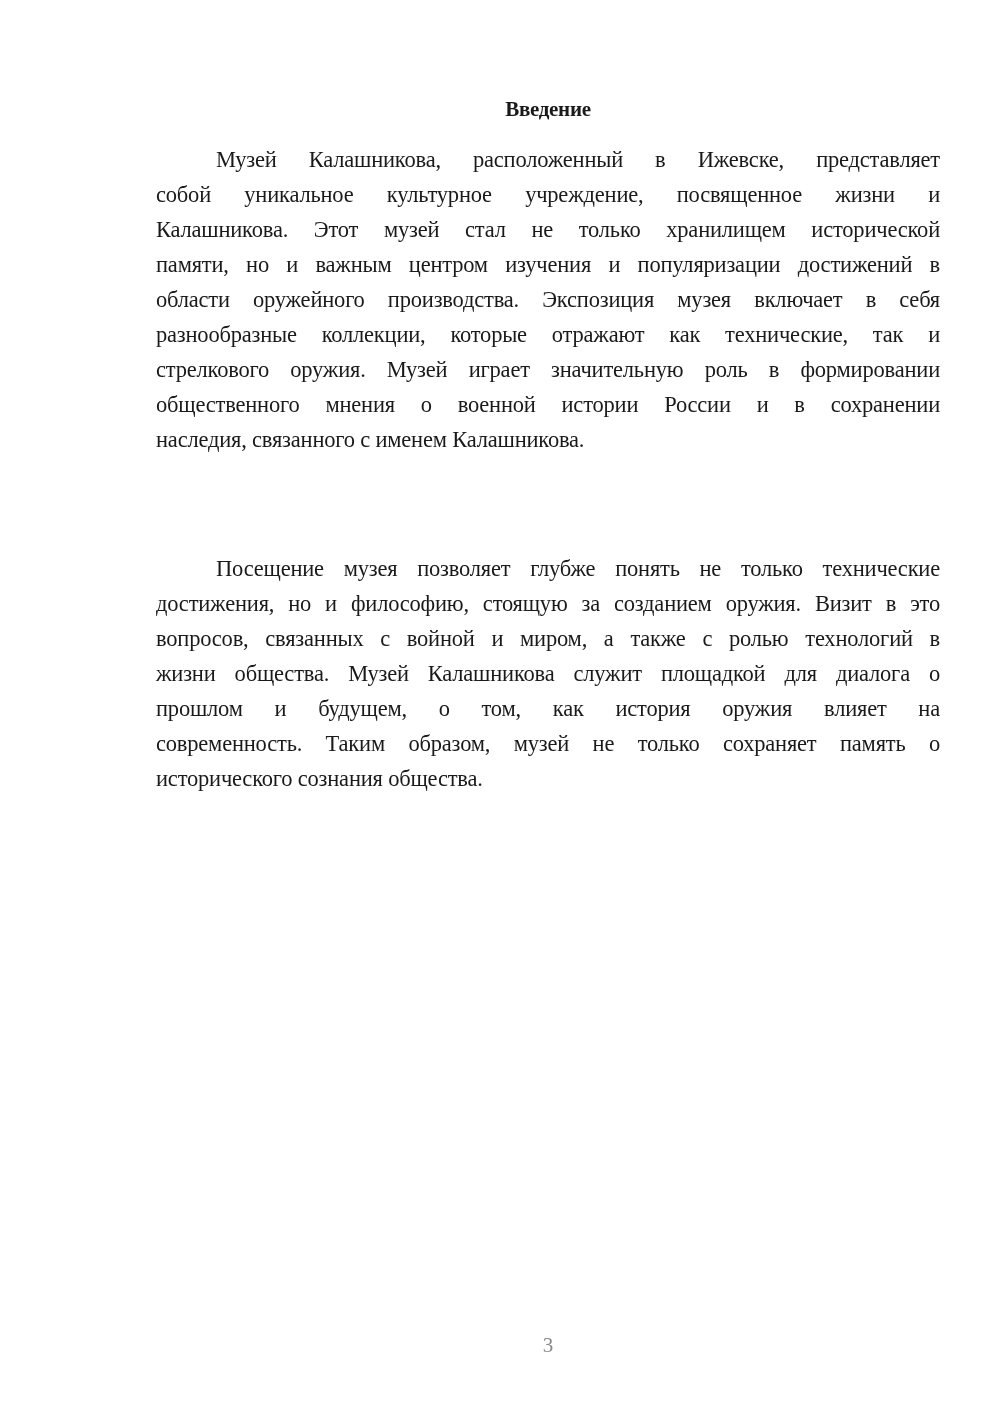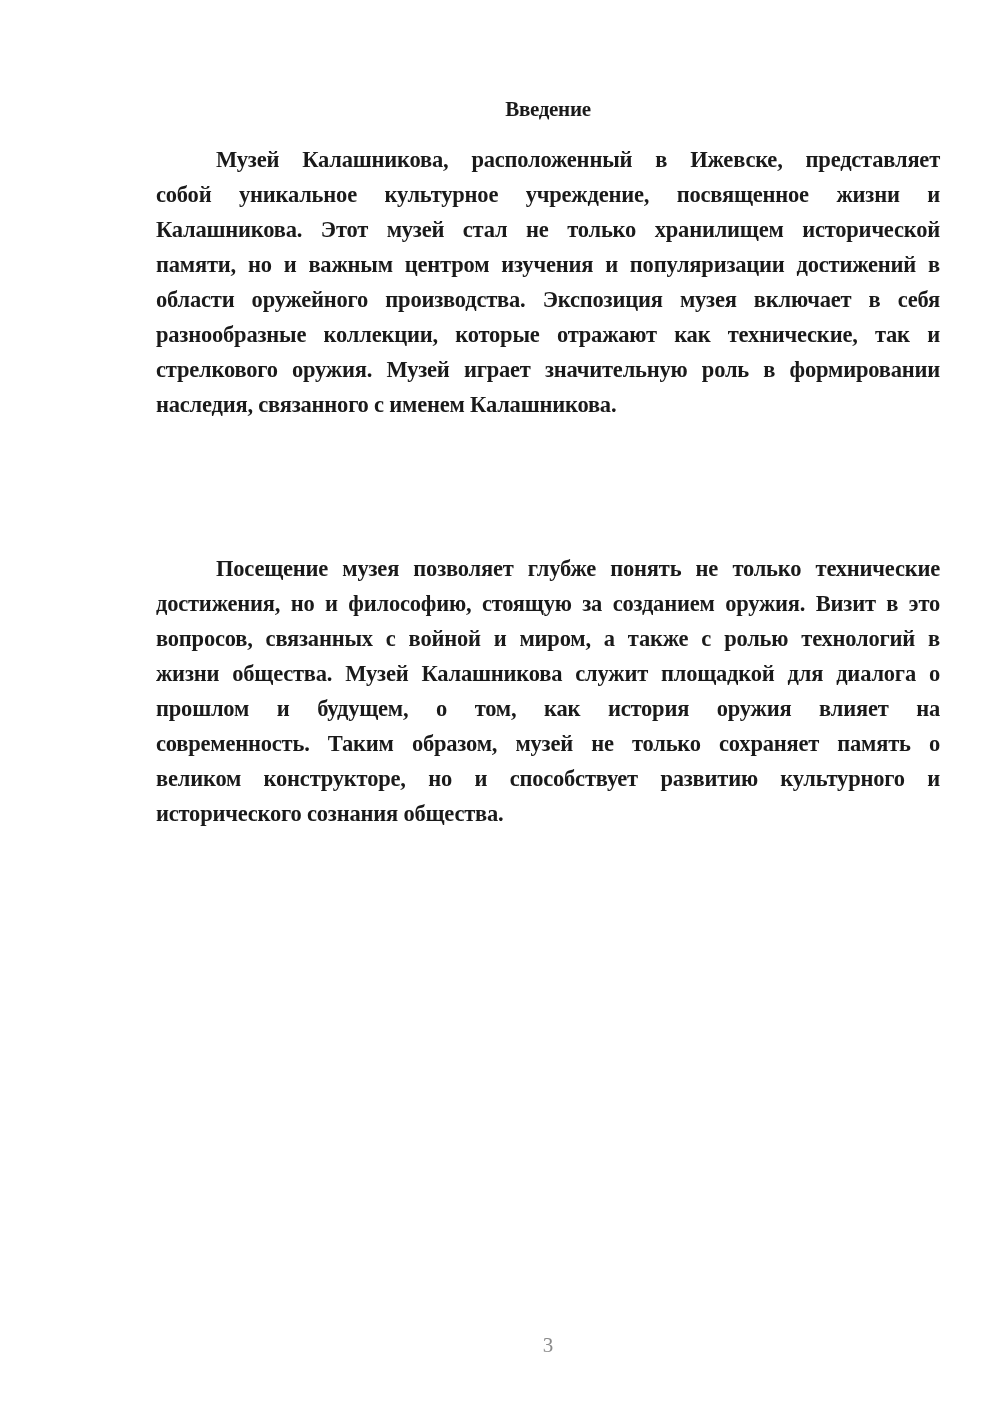--- a/index.html
+++ b/index.html
@@ -13,21 +13,20 @@
     position: absolute; top: 97px; left: 0; width: 1072px;
     text-align: center; font-weight: bold; font-size: 21px;
     letter-spacing: -0.3px;
   }
   .para { position: absolute; left: 144px; width: 784px; }
   .line {
     display: block; height: 35px; line-height: 35px;
     font-size: 22.5px; white-space: nowrap;
     text-align: justify; text-align-last: justify;
     letter-spacing: -0.2px;
-    font-weight: bold;
   }
   .line.indent { padding-left: 60px; }
   .line.last { text-align-last: left; }
   #p1 { top: 142px; }
   #p2 { top: 551px; }
   .pagenum {
     position: absolute; top: 1333px; left: 0; width: 1072px;
     text-align: center; font-size: 21px; color: #8a8a8a;
     font-family: "Liberation Serif", "DejaVu Serif", serif;
   }
@@ -39,28 +38,28 @@
   <div class="title">Введение</div>
 
   <div class="para" id="p1">
     <span class="line indent">Музей Калашникова, расположенный в Ижевске, представляет</span>
     <span class="line">собой уникальное культурное учреждение, посвященное жизни и</span>
     <span class="line">Калашникова. Этот музей стал не только хранилищем исторической</span>
     <span class="line">памяти, но и важным центром изучения и популяризации достижений в</span>
     <span class="line">области оружейного производства. Экспозиция музея включает в себя</span>
     <span class="line">разнообразные коллекции, которые отражают как технические, так и</span>
     <span class="line">стрелкового оружия. Музей играет значительную роль в формировании</span>
+    <span class="line">общественного мнения о военной истории России и в сохранении</span>
     <span class="line last">наследия, связанного с именем Калашникова.</span>
   </div>
 
   <div class="para" id="p2">
     <span class="line indent">Посещение музея позволяет глубже понять не только технические</span>
     <span class="line">достижения, но и философию, стоящую за созданием оружия. Визит в это</span>
     <span class="line">вопросов, связанных с войной и миром, а также с ролью технологий в</span>
     <span class="line">жизни общества. Музей Калашникова служит площадкой для диалога о</span>
     <span class="line">прошлом и будущем, о том, как история оружия влияет на</span>
     <span class="line">современность. Таким образом, музей не только сохраняет память о</span>
-    <span class="line">великом конструкторе, но и способствует развитию культурного и</span>
     <span class="line last">исторического сознания общества.</span>
   </div>
 
   <div class="pagenum">3</div>
 </div>
 
 </body></html>

